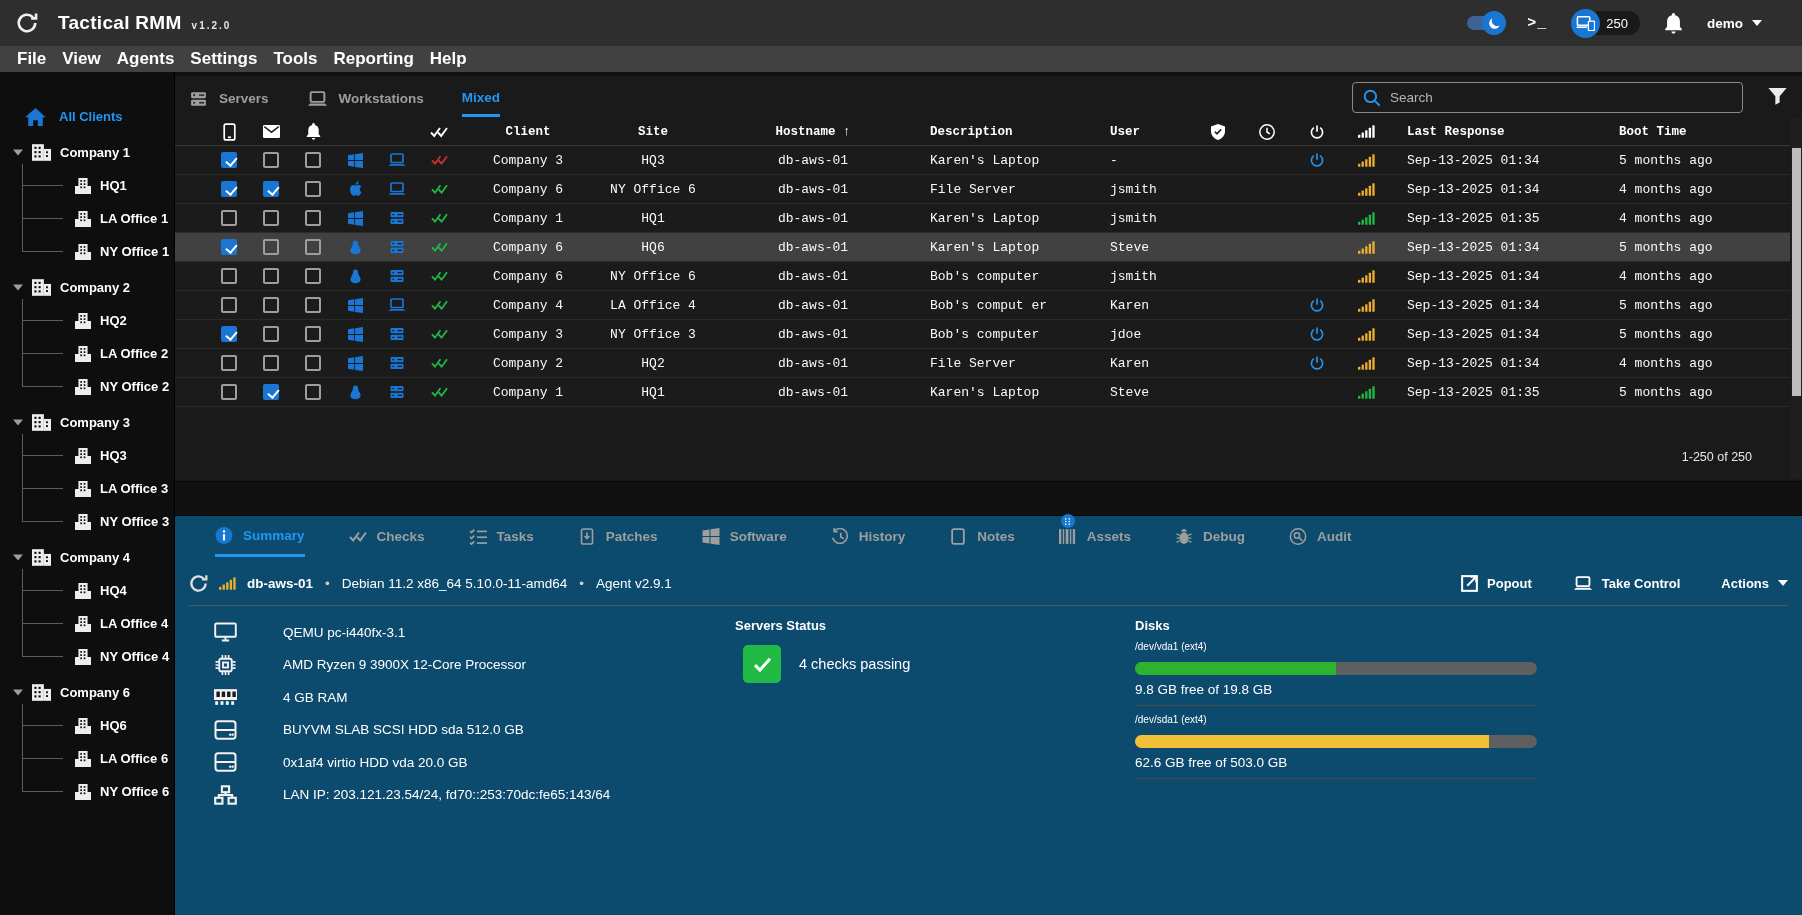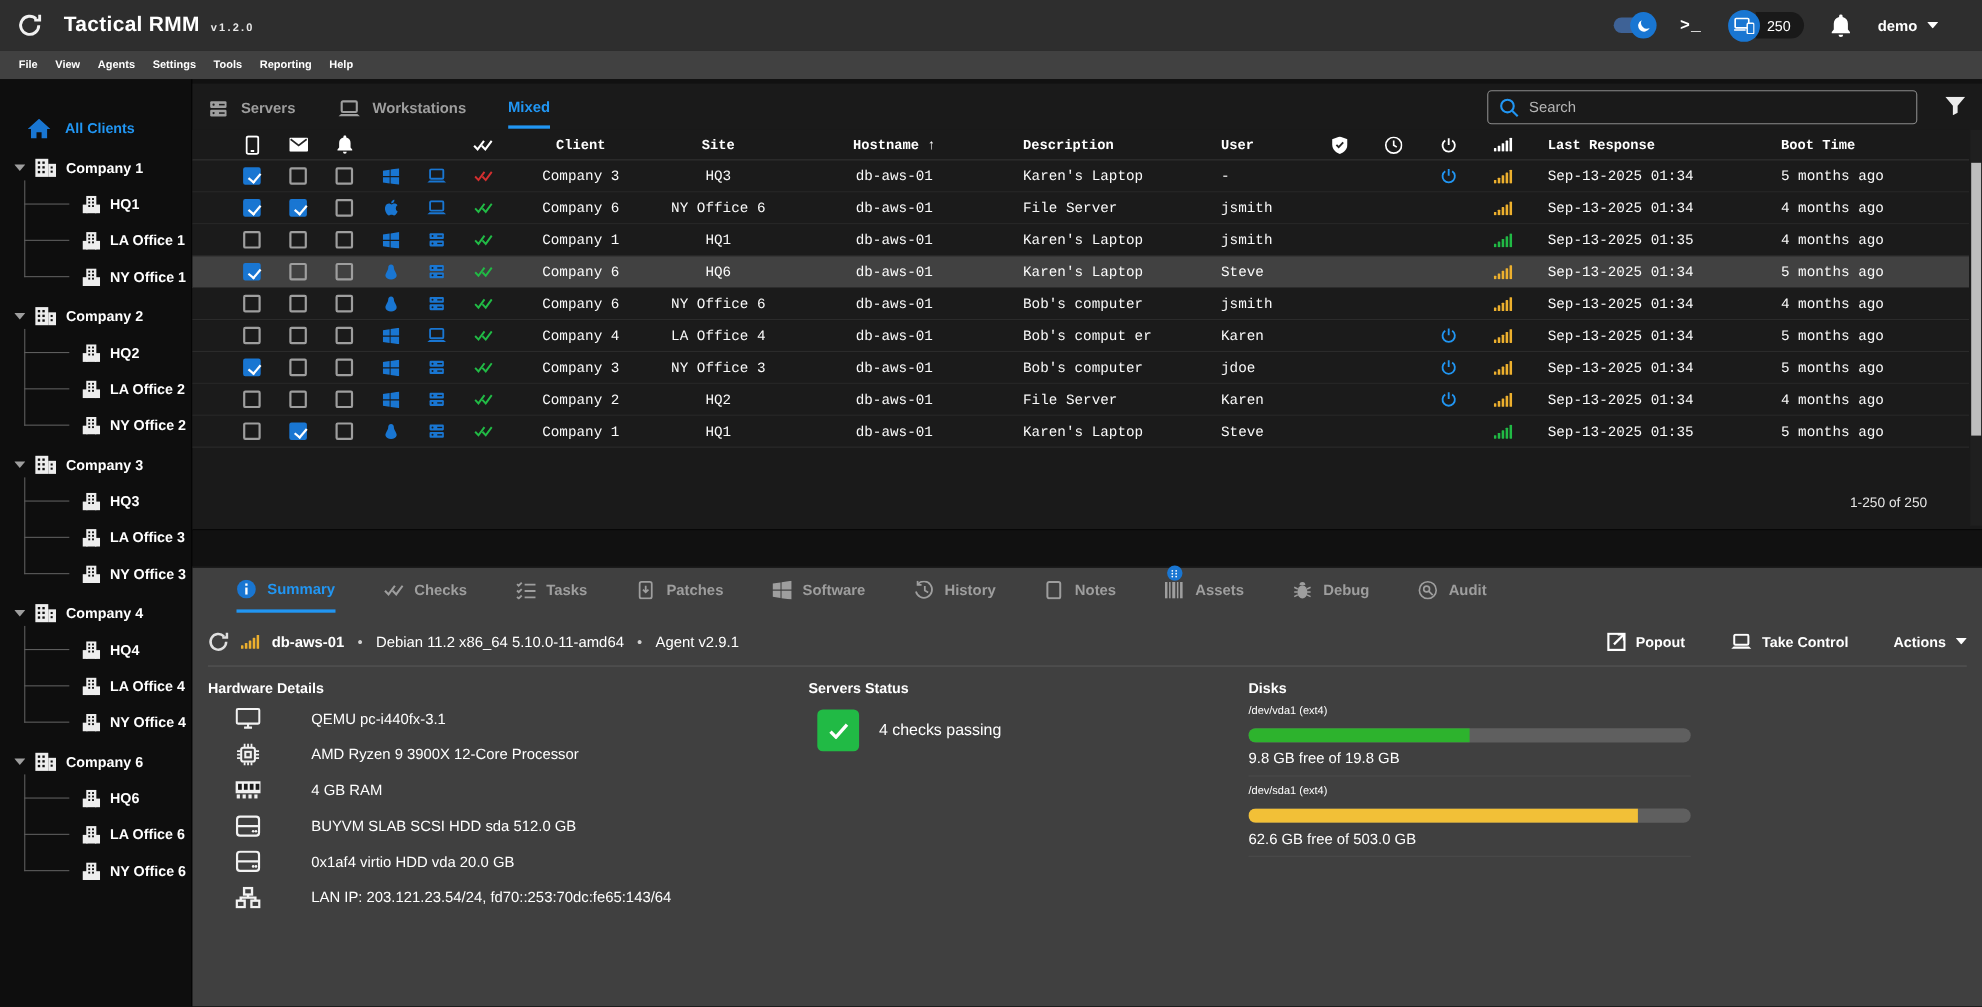--- a/index.html
+++ b/index.html
@@ -19,21 +19,21 @@
   .term { font-family:"Liberation Mono", monospace; font-weight:700; font-size:15px; letter-spacing:1px; }
   .devpill { display:flex; align-items:center; }
   .devcircle { width:29px; height:29px; border-radius:50%; background:#1976d2; display:flex;
     align-items:center; justify-content:center; z-index:2; }
   .cnt { background:#191919; height:24px; border-radius:0 12px 12px 0; display:flex; align-items:center;
     padding:0 12px 0 10px; margin-left:-4px; font-size:13px; }
   .usermenu { display:flex; align-items:center; gap:9px; font-size:13.5px; font-weight:700; }
 
   
   .menubar { height:26px; background:#414141; display:flex; align-items:center; padding-left:9px; }
-  .menu-item { font-size:10px; font-weight:600; padding:0 8px; height:100%; display:flex; align-items:center; cursor:default; }
+  .menu-item { font-size:17px; font-weight:600; padding:0 8px; height:100%; display:flex; align-items:center; cursor:default; }
 
   
   .layout { display:flex; height:843px; }
   .sidebar { width:175px; background:#0e0e0e; border-right:1px solid #000; padding-top:28px; overflow:hidden; }
   .main { flex:1; position:relative; background:#111; }
 
   
   .allclients { display:flex; align-items:center; gap:13px; padding-left:25px; height:33px; color:#2196f3;
     font-size:13px; font-weight:600; cursor:pointer; }
   .client-row { display:flex; align-items:center; gap:9px; padding-left:13px; height:33px; margin-top:3px;
@@ -69,21 +69,21 @@
   .txt { font-size:13px; color:#fafafa; white-space:nowrap; }
   .cb { width:16px; height:16px; border:2px solid #9e9e9e; border-radius:2px; position:relative; }
   .cb.on { background:#1976d2; border-color:#1976d2; }
   .cb.on::after { content:""; position:absolute; left:4.5px; top:0.5px; width:4.5px; height:9px;
     border:solid #fff; border-width:0 2px 2px 0; transform:rotate(40deg); }
   .pagination { position:absolute; top:378px; right:50px; font-size:12.5px; color:#e6e6e6; }
   .vscroll { position:absolute; top:46px; right:0; width:11px; height:360px; background:#1f1f1f; }
   .vthumb { position:absolute; top:30px; left:1px; width:9px; height:248px; background:#bdbdbd; cursor:grab; }
 
   
-  .detail { position:absolute; top:443px; left:0; right:0; bottom:0; background:#404040; border-top:1px solid #040404; }
+  .detail { position:absolute; top:443px; left:0; right:0; bottom:0; background:#0c4a6e; border-top:1px solid #040404; }
   .dtabs { height:41px; display:flex; align-items:center; gap:44px; padding-left:40px; }
   .dtab { position:relative; display:flex; align-items:center; gap:10px; height:100%;
     color:#9e9e9e; font-size:13.5px; font-weight:700; cursor:pointer; }
   .dtab.active { color:#2196f3; border-bottom:3px solid #2196f3; }
   .dbadge { position:absolute; top:-2px; left:2px; width:14px; height:14px; border-radius:50%;
     background:#1976d2; display:flex; align-items:center; justify-content:center; }
   .dbadge svg { width:7px; height:9px; }
   .agent-row { margin:4px 14px 0; height:45px; display:flex; align-items:center; gap:11px;
     border-bottom:1px solid #565656; font-size:13.5px; }
   .bdot { color:#d0d0d0; margin:0 1px; }
@@ -1422,21 +1422,20 @@
           <span class="ic" style="width:10px;height:6px;color:#fff">
               <svg viewBox="0 0 10 6" fill="currentColor">
                 <path d="M0 0h10L5 6z"></path>
               </svg>
             </span>
         </div>
       </div>
 
       <div class="dcontent">
         <div class="colA">
-          <div class="sect-title">Hardware Details</div>
           <div id="hwlist">
               <div class="hw-row">
                 <span class="hw-ic">
                   <span class="ic" style="width:23px;height:20px;color:#f2f2f2">
                     <svg viewBox="0 0 19 16" fill="none" stroke="currentColor" stroke-width="1.6">
                       <rect x="1" y="1" width="17" height="11" rx="1"></rect>
                       <path d="M6.5 15h6M9.5 12v3"></path>
                     </svg>
                   </span>
                 </span>

